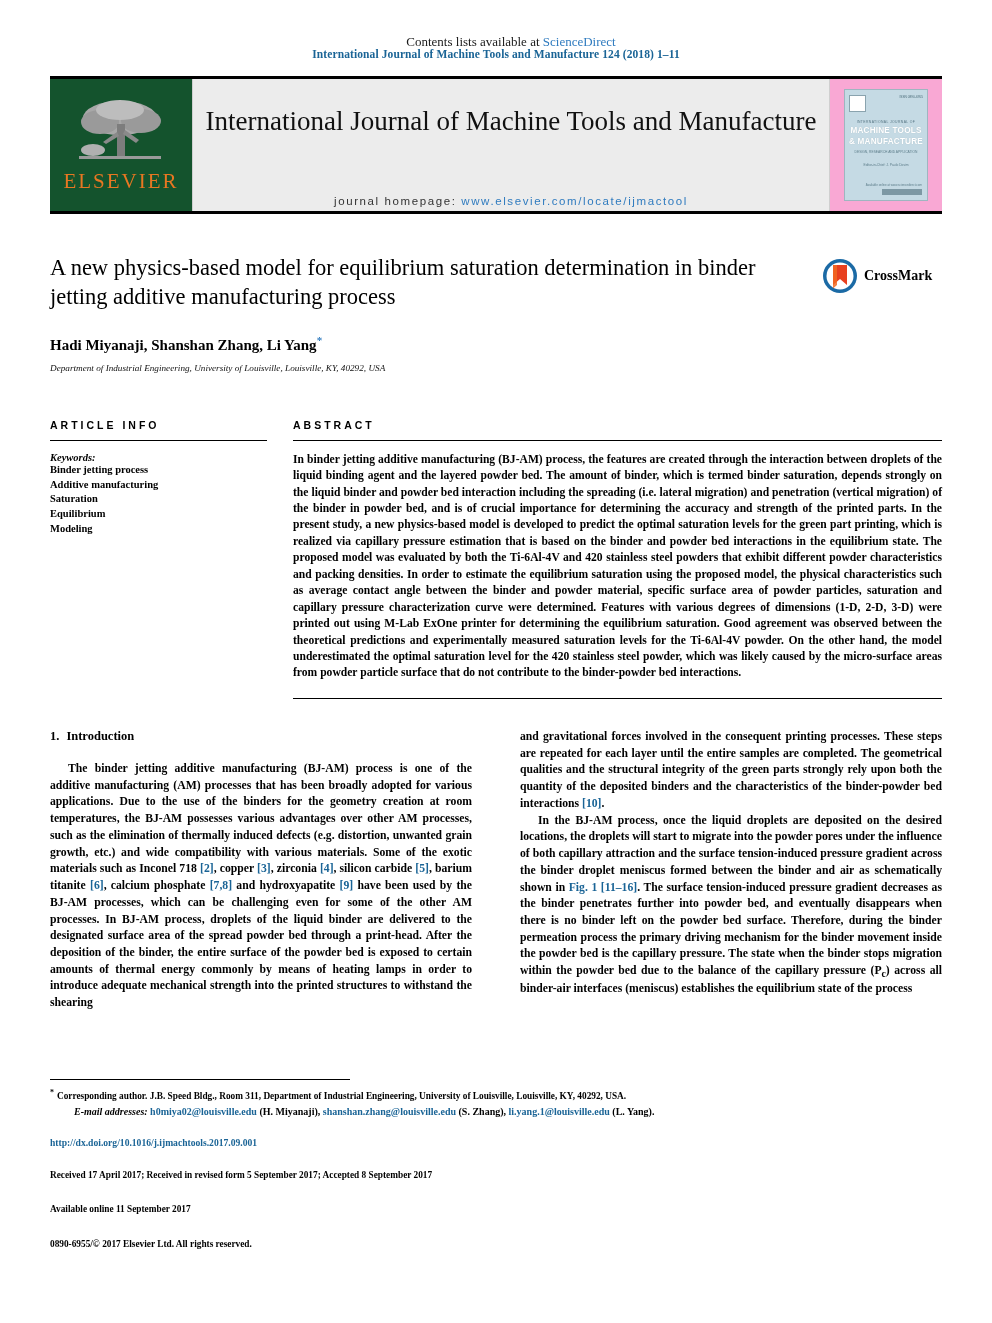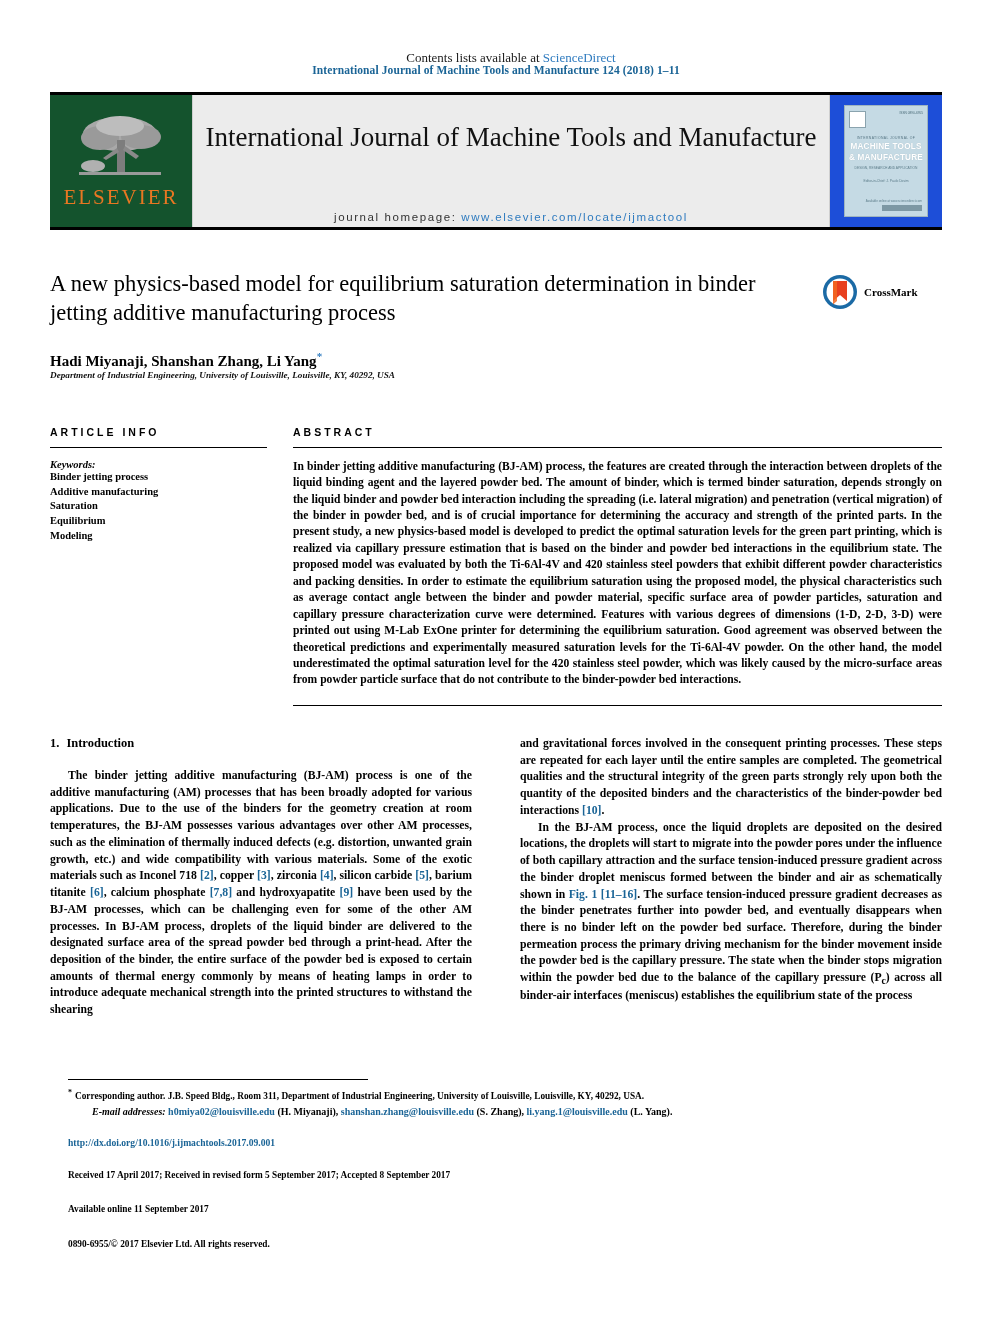--- a/index.html
+++ b/index.html
@@ -22,21 +22,21 @@
     box-sizing: border-box;
     padding: 0 50px;
   }
 
   
   .running-head {
     text-align: center;
     font-size: 11.5px;
     color: #1a6496;
     font-weight: bold;
-    padding-top: 64px;
+    padding-top: 48px;
     letter-spacing: 0.1px;
   }
 
   
   .masthead {
     margin-top: 16px;
     border-top: 3px solid #000;
     border-bottom: 3px solid #000;
     height: 132px;
     display: flex;
@@ -89,21 +89,21 @@
     color: #333;
   }
   .homepage-line .url { color: #2f7bbf; }
   .masthead-cover {
     width: 112px;
     flex: 0 0 112px;
     border-left: 1px solid #cfcfcf;
     display: flex;
     align-items: center;
     justify-content: center;
-    background: #1d4ed8;
+    background: #f9a8d4;
   }
   .cover-art {
     width: 84px;
     height: 112px;
     background: #c5dae4;
     border: 1px solid #9fb5c0;
     position: relative;
     box-sizing: border-box;
     padding: 5px 4px;
     overflow: hidden;
@@ -141,34 +141,35 @@
     margin-top: 22px;
     font-size: 15px;
     font-weight: bold;
   }
   .authors .corr-star {
     color: #2f7bbf;
     font-size: 11px;
     vertical-align: super;
   }
   .affiliation {
+    margin-top: 9px;
     font-size: 9.2px;
     font-style: italic;
-    font-weight: bold;
+    font-weight: normal;
     color: #111;
   }
   .crossmark {
     flex: 0 0 120px;
     display: flex;
     align-items: center;
     gap: 6px;
     padding-top: 4px;
   }
   .crossmark-label {
-    font-size: 11px;
+    font-size: 14px;
     font-weight: bold;
     font-family: "Liberation Serif", serif;
   }
 
   
   .info-abstract {
     margin-top: 46px;
     display: flex;
     gap: 0;
   }
@@ -215,21 +216,21 @@
     font-weight: bold;
     text-indent: 18px;
     margin: 0;
   }
   .body-p + .body-p { margin-top: 0; }
   a.ref, .ref { color: #1a6496; text-decoration: none; }
 
   
   .footer {
     position: absolute;
-    left: 68px;
+    left: 50px;
     right: 50px;
     bottom: 72px;
   }
   .footer-rule { border-top: 1px solid #000; width: 300px; margin-bottom: 7px;}
   .corr-note { font-size: 9.3px; font-weight: bold; line-height: 1.5;}
   .corr-note .star { font-size: 8px; vertical-align: super; margin-right: 3px;}
   .email-line { font-size: 10px; font-weight: bold; margin-left: 24px; line-height:1.5;}
   .email-line .lbl { font-style: italic; }
   .email-line a { color: #1a6496; text-decoration: none; }
   .doi-line { margin-top: 18px; font-size: 9.6px; color: #1a6496; font-weight: bold;}

